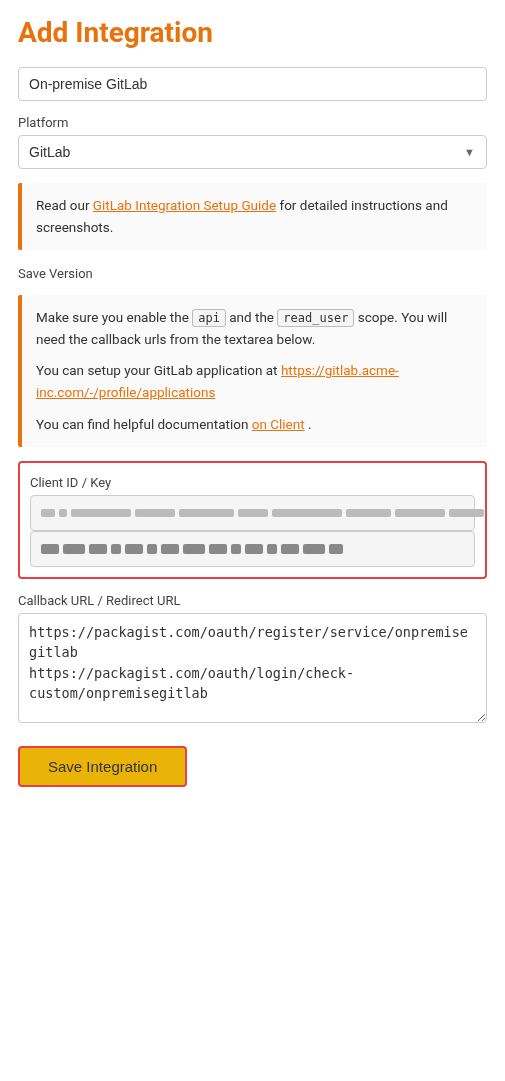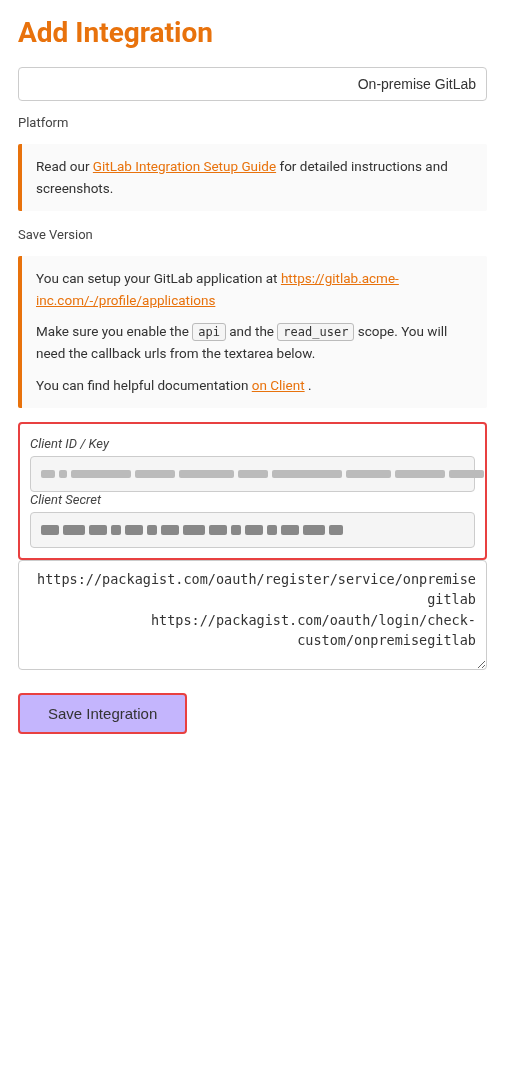--- a/index.html
+++ b/index.html
@@ -26,21 +26,20 @@
     }
     input[type="text"], select, textarea {
       width: 100%;
       border: 1px solid #ccc;
       border-radius: 4px;
       padding: 8px 10px;
       font-size: 14px;
       color: #333;
       outline: none;
       background: #fff;
-      text-align: right;
     }
     select {
       appearance: none;
       -webkit-appearance: none;
       background-image: none;
       cursor: pointer;
     }
     .select-wrapper {
       position: relative;
     }
@@ -83,21 +82,20 @@
       color: #333;
     }
     .highlight-section {
       border: 2px solid #e84040;
       border-radius: 4px;
       padding: 12px 10px 10px 10px;
       margin-top: 14px;
     }
     .highlight-section .field-label {
       margin-top: 0;
-      font-style: italic;
     }
     .client-secret-label {
       margin-top: 12px;
     }
     .blurred-input-field {
       width: 100%;
       border: 1px solid #ccc;
       border-radius: 4px;
       padding: 7px 10px;
       background: #f5f5f5;
@@ -122,21 +120,21 @@
     textarea {
       resize: vertical;
       min-height: 110px;
       font-size: 13.5px;
       line-height: 1.5;
     }
     .save-btn {
       margin-top: 20px;
       border: 2px solid #e84040;
       border-radius: 4px;
-      background: #c4b5fd;
+      background: #eab308;
       color: #333;
       font-size: 15px;
       font-weight: 500;
       padding: 10px 28px;
       cursor: pointer;
     }
   </style>
 </head>
 <body>
 
@@ -146,50 +144,57 @@
 <h1>Add Integration</h1>
 
 
 <div>
   <input type="text" value="On-premise GitLab" style="">
 </div>
 
 
 <div>
   <div class="field-label">Platform</div>
+  <div class="select-wrapper">
+    <select>
+      <option>GitLab</option>
+      <option>GitHub</option>
+      <option>Bitbucket</option>
+    </select>
+  </div>
 </div>
 
 
 <div class="info-box">
   <p>
     <span>Read our </span>
     <a href="#">GitLab Integration Setup Guide</a>
     <span> for detailed instructions and screenshots.</span>
   </p>
 </div>
 
 
 <div>
 </div>
 
 
 <div class="field-label" style="margin-top:16px;">Save Version</div>
 
 
 <div class="info-box">
-  <p>
-    <span>You can setup your GitLab application at </span>
-    <a href="#">https://gitlab.acme-inc.com/-/profile/applications</a>
-  </p>
   <p>
     <span>Make sure you enable the </span>
     <code class="inline-code">api</code>
     <span> and the </span>
     <code class="inline-code">read_user</code>
     <span> scope. You will need the callback urls from the textarea below.</span>
+  </p>
+  <p>
+    <span>You can setup your GitLab application at </span>
+    <a href="#">https://gitlab.acme-inc.com/-/profile/applications</a>
   </p>
   <p>
     <span>You can find helpful documentation </span>
     <a href="#">on Client</a>
     <span>.</span>
   </p>
 </div>
 
 
 <div class="highlight-section">
@@ -202,21 +207,20 @@
       <div class="bar" style="width:40px;"></div>
       <div class="bar" style="width:55px;"></div>
       <div class="bar" style="width:30px;"></div>
       <div class="bar" style="width:70px;"></div>
       <div class="bar" style="width:45px;"></div>
       <div class="bar" style="width:50px;"></div>
       <div class="bar" style="width:35px;"></div>
     </div>
   </div>
 
-  <div class="field-label client-secret-label">Client Secret</div>
   <div class="blurred-input-field">
     <div class="blurred-bar-row">
       <div class="bar" style="width:18px;height:10px;background:#888;"></div>
       <div class="bar" style="width:22px;height:10px;background:#888;"></div>
       <div class="bar" style="width:18px;height:10px;background:#888;"></div>
       <div class="bar" style="width:10px;height:10px;background:#888;"></div>
       <div class="bar" style="width:18px;height:10px;background:#888;"></div>
       <div class="bar" style="width:10px;height:10px;background:#888;"></div>
       <div class="bar" style="width:18px;height:10px;background:#888;"></div>
       <div class="bar" style="width:22px;height:10px;background:#888;"></div>
@@ -226,20 +230,21 @@
       <div class="bar" style="width:10px;height:10px;background:#888;"></div>
       <div class="bar" style="width:18px;height:10px;background:#888;"></div>
       <div class="bar" style="width:22px;height:10px;background:#888;"></div>
       <div class="bar" style="width:14px;height:10px;background:#888;"></div>
     </div>
   </div>
 </div>
 
 
 <div>
+  <div class="field-label">Callback URL / Redirect URL</div>
   <textarea style="">https://packagist.com/oauth/register/service/onpremisegitlab
 https://packagist.com/oauth/login/check-custom/onpremisegitlab</textarea>
 </div>
 
 
 <button class="save-btn">Save Integration</button>
 
 
 
 

